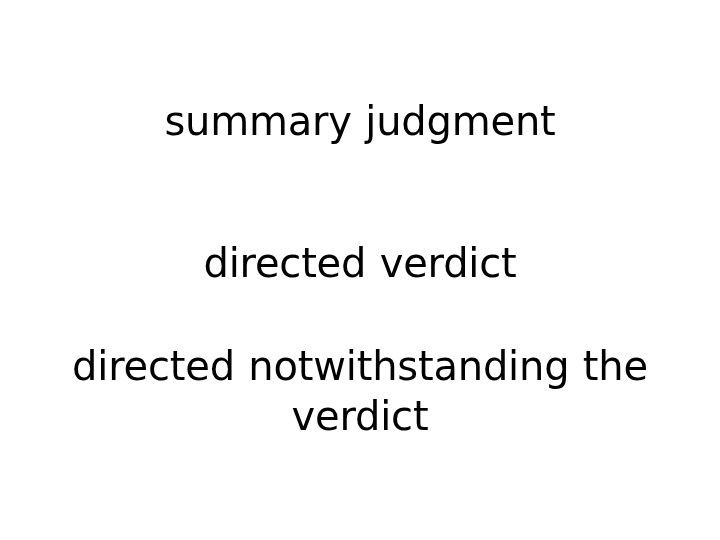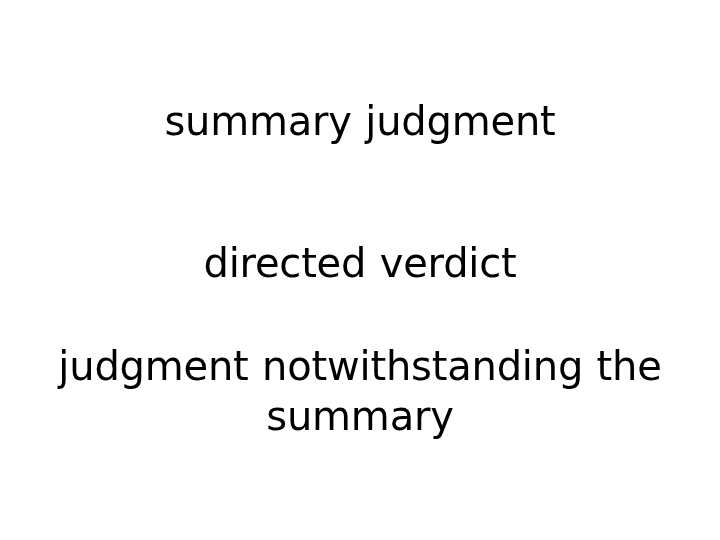--- a/index.html
+++ b/index.html
@@ -51,17 +51,17 @@
 <body>
 
 <div class="slide">
 
   <div class="content-body">
 
     <p class="text-line line-gap-1">summary judgment</p>
 
     <p class="text-line line-gap-2">directed verdict</p>
 
-    <p class="text-line line-gap-3">judgment notwithstanding the summary</p>
+    <p class="text-line line-gap-3">directed notwithstanding the verdict</p>
 
   </div>
 
 </div>
 
 </body></html>

